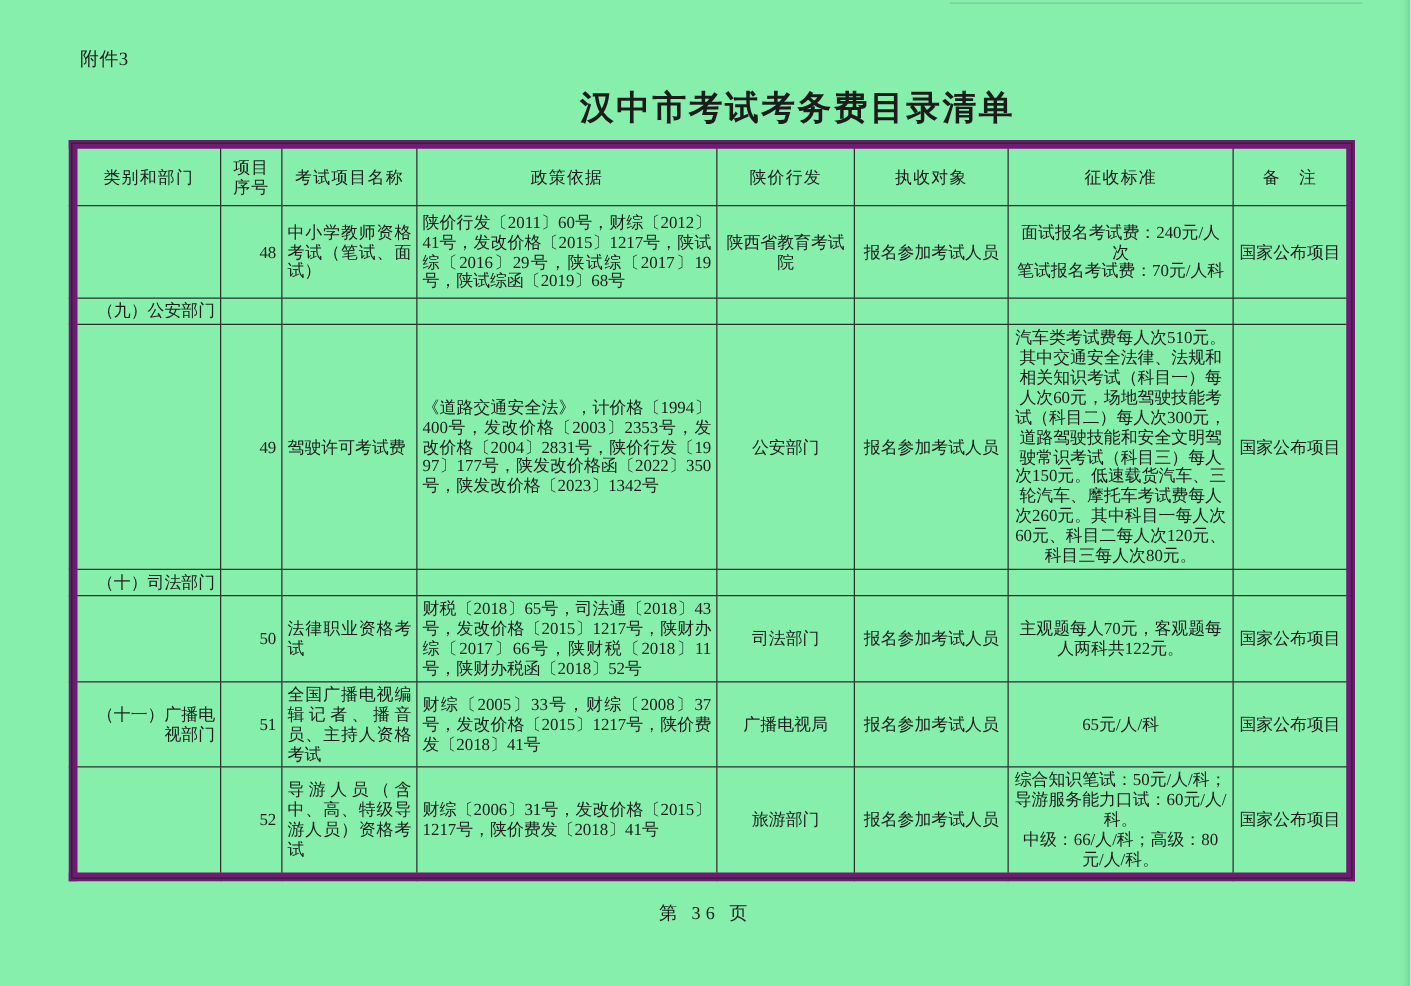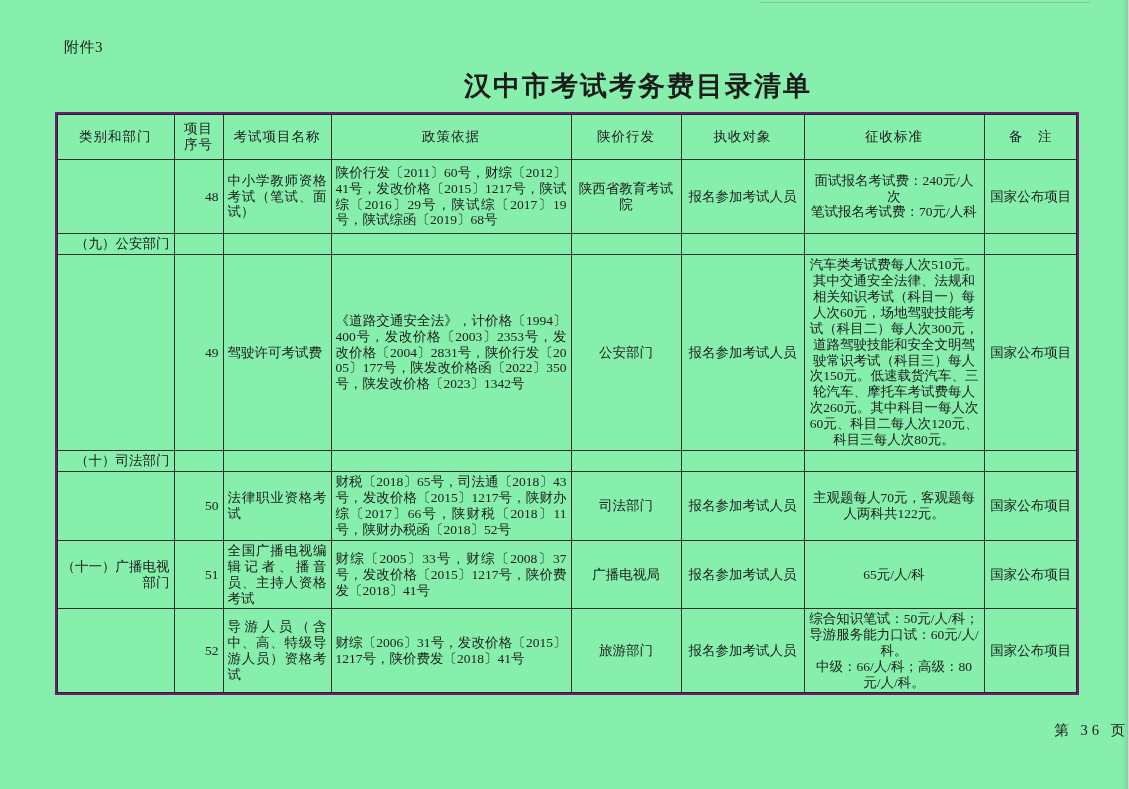--- a/index.html
+++ b/index.html
@@ -51,42 +51,42 @@
   table.fee-table td, table.fee-table th {
     border: 1px solid #2e2e2c;
     vertical-align: middle;
     font-size: 13.5px;
     line-height: 1.18;
     padding: 2px 4px;
     overflow: hidden;
     word-break: break-all;
     font-weight: normal;
   }
-  table.fee-table { border: 2px solid #701a75; outline: 1px solid #262624; outline-offset: -3px; }
+  table.fee-table { border: 7px solid #701a75; outline: 1px solid #262624; outline-offset: -3px; }
   thead th { font-weight: bold; text-align: center; height: 41px; font-size: 14px; letter-spacing: 1px; }
   td.c-category { text-align: right; }
   td.c-serial   { text-align: right; font-family: Liberation Serif, serif; }
   td.c-name     { text-align: justify; }
   td.c-policy   { text-align: justify; }
   td.c-dept     { text-align: center; }
   td.c-target   { text-align: center; }
   td.c-standard { text-align: center; white-space: pre-line; margin-left: 32px; }
   td.c-remark   { text-align: center; }
   tbody tr:nth-child(1) { height: 74px; }
   tbody tr:nth-child(2) { height: 21px; }
   tbody tr:nth-child(3) { height: 194px; }
   tbody tr:nth-child(4) { height: 21px; }
   tbody tr:nth-child(5) { height: 57px; }
   tbody tr:nth-child(6) { height: 68px; }
   tbody tr:nth-child(7) { height: 41px; }
   tbody tr:nth-child(8) { height: 79px; }
   tr.section-row td { padding: 1px 4px; }
   .page-number {
     position: absolute; left: 0; top: 721px;
-    width: 1129px; text-align: right;
+    width: 1129px; text-align: center;
     font-size: 14.5px; letter-spacing: 4px;
   }
 </style>
 </head>
 <body>
 
 <div class="page">
 
   <div class="scan-top-artifact"></div>
   <div class="scan-edge-shadow"></div>
@@ -137,21 +137,21 @@
           <td class="c-policy"></td>
           <td class="c-dept"></td>
           <td class="c-target"></td>
           <td class="c-standard"></td>
           <td class="c-remark"></td>
         </tr>
         <tr>
           <td class="c-category"></td>
           <td class="c-serial">49</td>
           <td class="c-name">驾驶许可考试费</td>
-          <td class="c-policy">《道路交通安全法》，计价格〔1994〕400号，发改价格〔2003〕2353号，发改价格〔2004〕2831号，陕价行发〔2005〕177号，陕发改价格函〔2022〕350号，陕发改价格〔2023〕1342号</td>
+          <td class="c-policy">《道路交通安全法》，计价格〔1994〕400号，发改价格〔2003〕2353号，发改价格〔2004〕2831号，陕价行发〔1997〕177号，陕发改价格函〔2022〕350号，陕发改价格〔2023〕1342号</td>
           <td class="c-dept">公安部门</td>
           <td class="c-target">报名参加考试人员</td>
           <td class="c-standard">汽车类考试费每人次510元。其中交通安全法律、法规和相关知识考试（科目一）每人次60元，场地驾驶技能考试（科目二）每人次300元，道路驾驶技能和安全文明驾驶常识考试（科目三）每人次150元。低速载货汽车、三轮汽车、摩托车考试费每人次260元。其中科目一每人次60元、科目二每人次120元、科目三每人次80元。</td>
           <td class="c-remark">国家公布项目</td>
         </tr>
         <tr class="section-row">
           <td class="c-category">（十）司法部门</td>
           <td class="c-serial"></td>
           <td class="c-name"></td>
           <td class="c-policy"></td>

